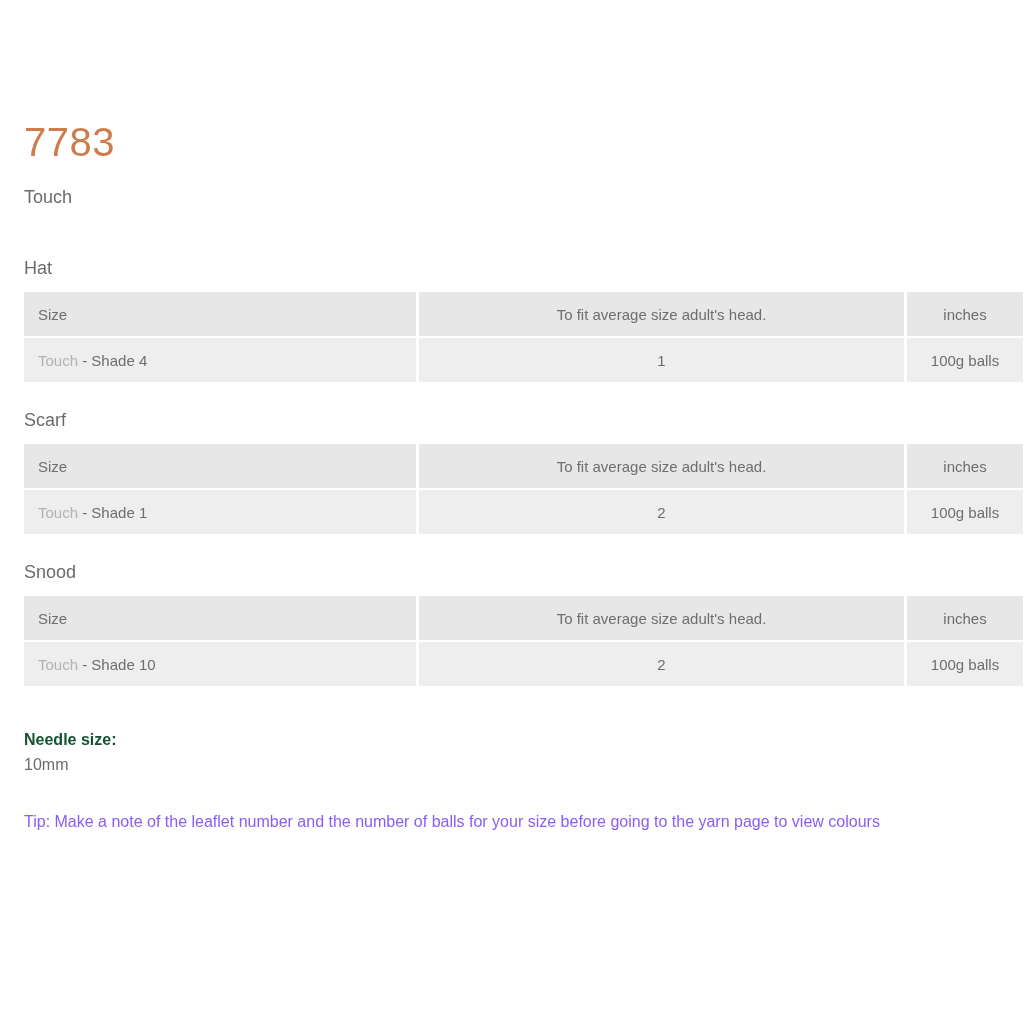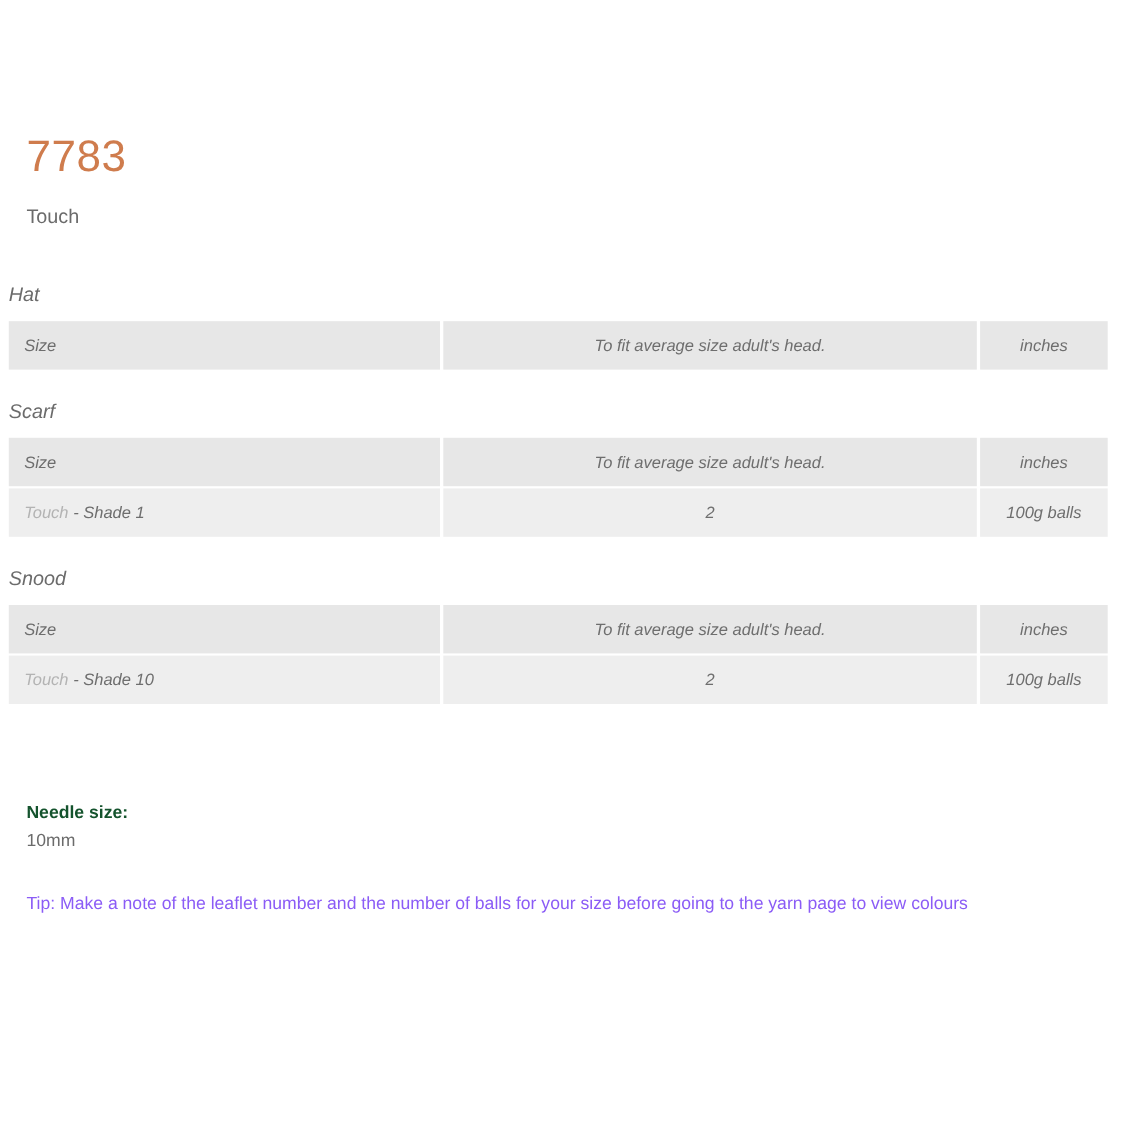--- a/index.html
+++ b/index.html
@@ -38,24 +38,23 @@
     left: 24px;
     top: 185px;
     font-size: 18px;
     color: #6b6b6b;
     line-height: 24px;
   }
 
   
   .sections {
     position: absolute;
-    left: 8px;
+    left: 24px;
     top: 256px;
     width: 972px;
-    font-style: italic;
   }
 
   .section { margin-bottom: 24px; }
   .section:last-child { margin-bottom: 0; }
 
   .section-title {
     font-size: 18px;
     color: #6b6b6b;
     line-height: 24px;
     margin-bottom: 10px;
@@ -131,20 +130,28 @@
 
     <div class="section">
       <div class="section-title">Hat</div>
       <table class="spec-table">
         <tbody>
           <tr class="head-row">
             <td class="col-label">Size</td>
             <td class="col-value">To fit average size adult's head.</td>
             <td class="col-unit">inches</td>
           </tr>
+          <tr class="data-row">
+            <td class="col-label">
+              <span class="yarn-brand">Touch</span>
+              <span class="yarn-shade">- Shade 4</span>
+            </td>
+            <td class="col-value">1</td>
+            <td class="col-unit">100g balls</td>
+          </tr>
         </tbody>
       </table>
     </div>
 
     <div class="section">
       <div class="section-title">Scarf</div>
       <table class="spec-table">
         <tbody>
           <tr class="head-row">
             <td class="col-label">Size</td>

